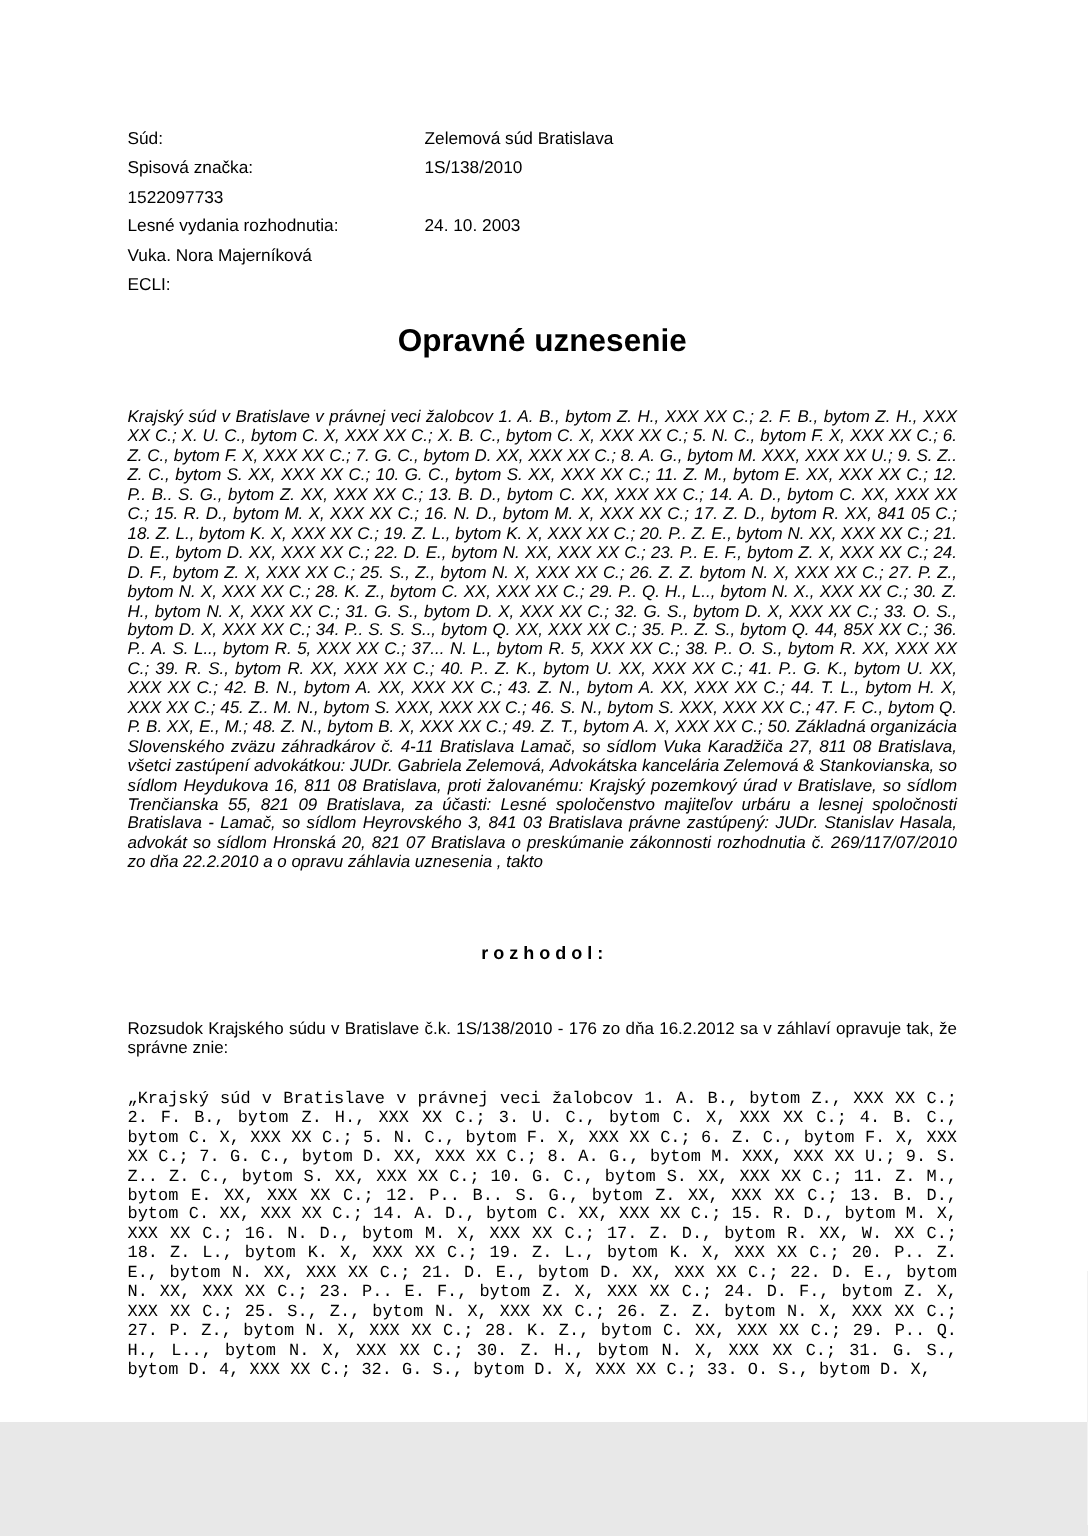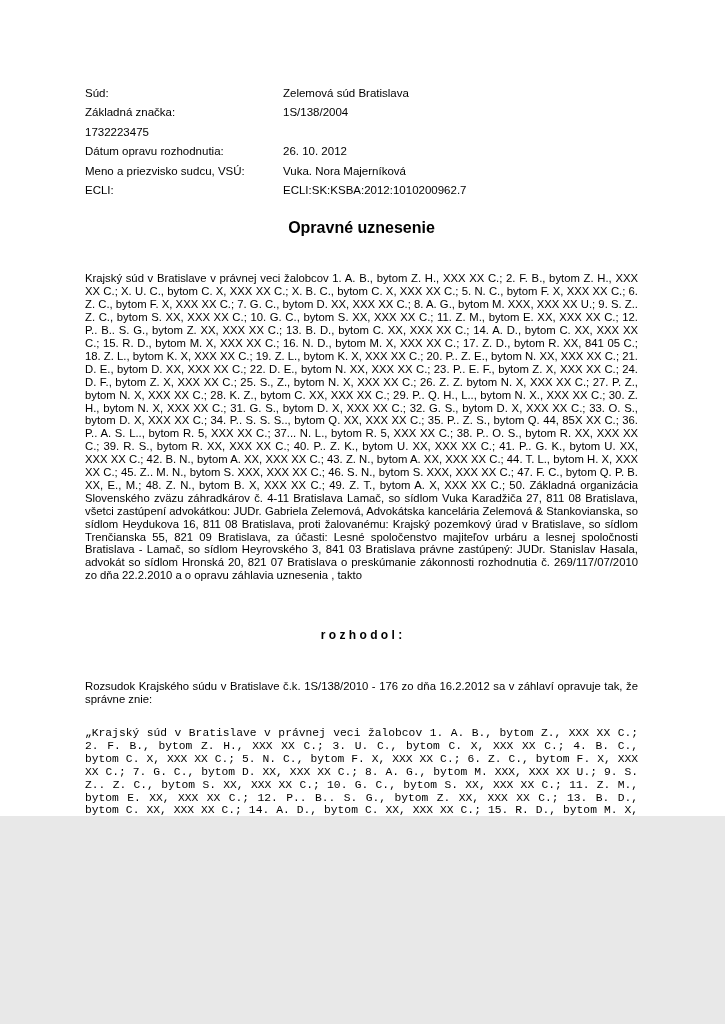--- a/index.html
+++ b/index.html
@@ -1,19 +1,19 @@
 <!DOCTYPE html>
 <html><head>
 <meta charset="utf-8">
 <style>
   html, body { margin: 0; padding: 0; background: #e8e8e8; }
   .page {
     position: relative;
     width: 725px;
-    height: 816px;
+    height: 948px;
     margin: 0 auto;
     background: #ffffff;
     overflow: hidden;
     font-family: "Liberation Sans", sans-serif;
     color: #000000;
   }
   .content {
     position: absolute;
     left: 85px;
     top: 0;
@@ -22,31 +22,31 @@
   .meta-block {
     margin-top: 84px;
     font-size: 11.5px;
     line-height: 19.4px;
   }
   .meta-row { display: flex; }
   .meta-label { width: 198px; flex: 0 0 198px; }
   .meta-value { flex: 1; }
   .doc-title {
     margin-top: 15px;
-    font-size: 16px;
+    font-size: 21px;
     font-weight: bold;
     text-align: center;
     line-height: 26px;
   }
   .body-par {
     font-size: 11.3px;
     line-height: 12.9px;
     text-align: justify;
   }
-  .intro-par { margin-top: 31px; }
+  .intro-par { margin-top: 31px; font-style: italic; }
   .ruling-heading {
     margin-top: 46px;
     font-size: 12px;
     font-weight: bold;
     text-align: center;
     line-height: 14px;
   }
   .ruling-intro { margin-top: 38px; }
   .corrected-par { margin-top: 21px; font-family: Liberation Mono, monospace; }
 </style>
@@ -55,37 +55,35 @@
 
 <div class="page">
   <div class="content">
 
     <div class="meta-block">
       <div class="meta-row">
         <span class="meta-label">Súd:</span>
         <span class="meta-value">Zelemová súd Bratislava</span>
       </div>
       <div class="meta-row">
-        <span class="meta-label">Základná značka:</span>
-        <span class="meta-value">1S/138/2004</span>
+        <span class="meta-label">Spisová značka:</span>
+        <span class="meta-value">1S/138/2010</span>
       </div>
       <div class="meta-row">
-        <span class="meta-value">1732223475</span>
+        <span class="meta-value">1522097733</span>
       </div>
       <div class="meta-row">
-        <span class="meta-label">Dátum opravu rozhodnutia:</span>
-        <span class="meta-value">26. 10. 2012</span>
+        <span class="meta-label">Lesné vydania rozhodnutia:</span>
+        <span class="meta-value">24. 10. 2003</span>
       </div>
       <div class="meta-row">
-        <span class="meta-label">Meno a priezvisko sudcu, VSÚ:</span>
         <span class="meta-value">Vuka. Nora Majerníková</span>
       </div>
       <div class="meta-row">
         <span class="meta-label">ECLI:</span>
-        <span class="meta-value">ECLI:SK:KSBA:2012:1010200962.7</span>
       </div>
     </div>
 
     <div class="doc-title">Opravné uznesenie</div>
 
     <div class="body-par intro-par">Krajský súd v Bratislave v právnej veci žalobcov 1. A. B., bytom Z. H., XXX XX C.; 2. F. B., bytom Z. H., XXX XX C.; X. U. C., bytom C. X, XXX XX C.; X. B. C., bytom C. X, XXX XX C.; 5. N. C., bytom F. X, XXX XX C.; 6. Z. C., bytom F. X, XXX XX C.; 7. G. C., bytom D. XX, XXX XX C.; 8. A. G., bytom M. XXX, XXX XX U.; 9. S. Z.. Z. C., bytom S. XX, XXX XX C.; 10. G. C., bytom S. XX, XXX XX C.; 11. Z. M., bytom E. XX, XXX XX C.; 12. P.. B.. S. G., bytom Z. XX, XXX XX C.; 13. B. D., bytom C. XX, XXX XX C.; 14. A. D., bytom C. XX, XXX XX C.; 15. R. D., bytom M. X, XXX XX C.; 16. N. D., bytom M. X, XXX XX C.; 17. Z. D., bytom R. XX, 841 05 C.; 18. Z. L., bytom K. X, XXX XX C.; 19. Z. L., bytom K. X, XXX XX C.; 20. P.. Z. E., bytom N. XX, XXX XX C.; 21. D. E., bytom D. XX, XXX XX C.; 22. D. E., bytom N. XX, XXX XX C.; 23. P.. E. F., bytom Z. X, XXX XX C.; 24. D. F., bytom Z. X, XXX XX C.; 25. S., Z., bytom N. X, XXX XX C.; 26. Z. Z. bytom N. X, XXX XX C.; 27. P. Z., bytom N. X, XXX XX C.; 28. K. Z., bytom C. XX, XXX XX C.; 29. P.. Q. H., L.., bytom N. X., XXX XX C.; 30. Z. H., bytom N. X, XXX XX C.; 31. G. S., bytom D. X, XXX XX C.; 32. G. S., bytom D. X, XXX XX C.; 33. O. S., bytom D. X, XXX XX C.; 34. P.. S. S. S.., bytom Q. XX, XXX XX C.; 35. P.. Z. S., bytom Q. 44, 85X XX C.; 36. P.. A. S. L.., bytom R. 5, XXX XX C.; 37... N. L., bytom R. 5, XXX XX C.; 38. P.. O. S., bytom R. XX, XXX XX C.; 39. R. S., bytom R. XX, XXX XX C.; 40. P.. Z. K., bytom U. XX, XXX XX C.; 41. P.. G. K., bytom U. XX, XXX XX C.; 42. B. N., bytom A. XX, XXX XX C.; 43. Z. N., bytom A. XX, XXX XX C.; 44. T. L., bytom H. X, XXX XX C.; 45. Z.. M. N., bytom S. XXX, XXX XX C.; 46. S. N., bytom S. XXX, XXX XX C.; 47. F. C., bytom Q. P. B. XX, E., M.; 48. Z. N., bytom B. X, XXX XX C.; 49. Z. T., bytom A. X, XXX XX C.; 50. Základná organizácia Slovenského zväzu záhradkárov č. 4-11 Bratislava Lamač, so sídlom Vuka Karadžiča 27, 811 08 Bratislava, všetci zastúpení advokátkou: JUDr. Gabriela Zelemová, Advokátska kancelária Zelemová &amp; Stankovianska, so sídlom Heydukova 16, 811 08 Bratislava, proti žalovanému: Krajský pozemkový úrad v Bratislave, so sídlom Trenčianska 55, 821 09 Bratislava, za účasti: Lesné spoločenstvo majiteľov urbáru a lesnej spoločnosti Bratislava - Lamač, so sídlom Heyrovského 3, 841 03 Bratislava právne zastúpený: JUDr. Stanislav Hasala, advokát so sídlom Hronská 20, 821 07 Bratislava o preskúmanie zákonnosti rozhodnutia č. 269/117/07/2010 zo dňa 22.2.2010 a o opravu záhlavia uznesenia , takto</div>
 
     <div class="ruling-heading">r o z h o d o l :</div>
 
     <div class="body-par ruling-intro">Rozsudok Krajského súdu v Bratislave č.k. 1S/138/2010 - 176 zo dňa 16.2.2012 sa v záhlaví opravuje tak, že správne znie:</div>

